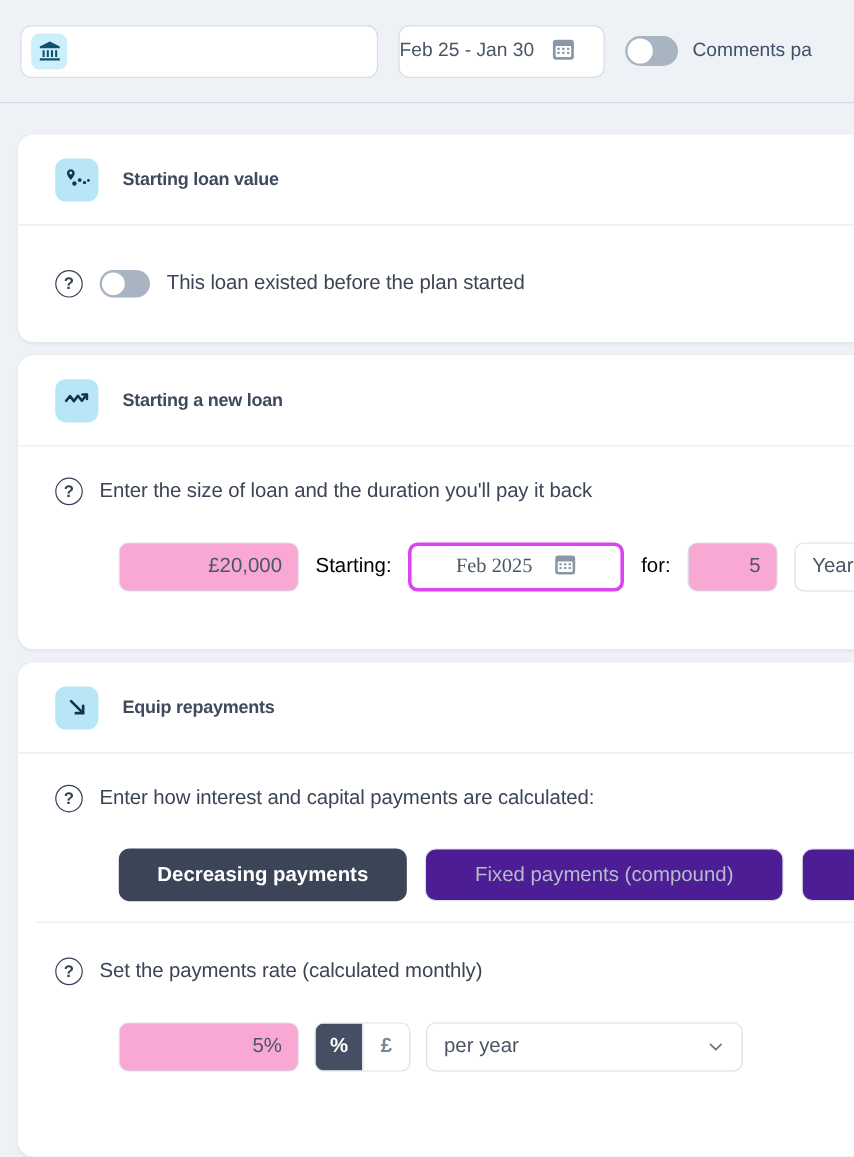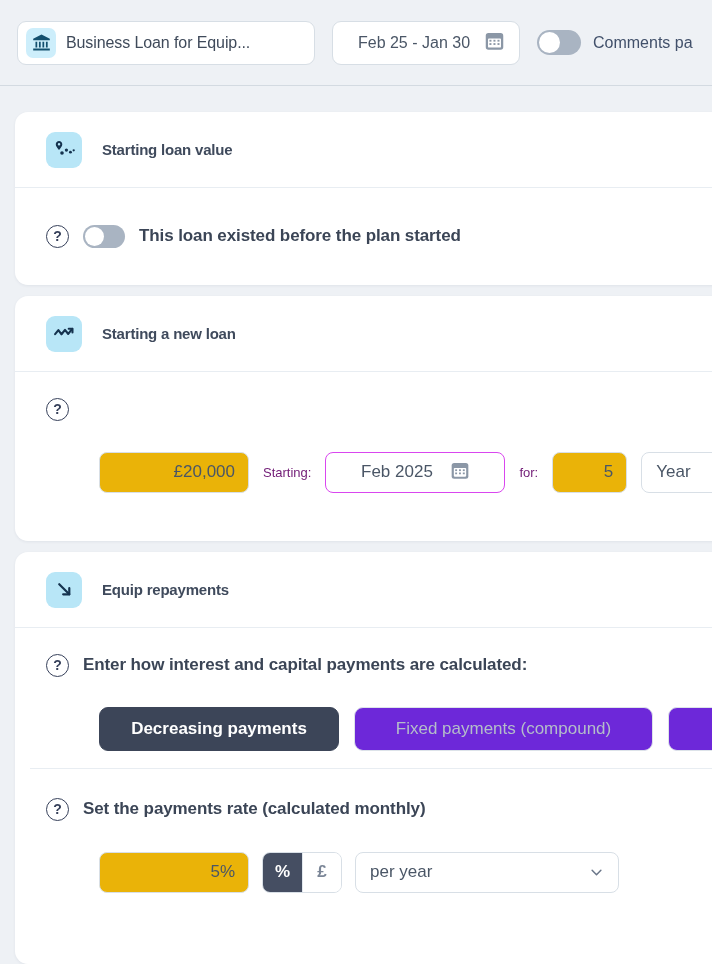--- a/index.html
+++ b/index.html
@@ -29,21 +29,21 @@
   .plan-pill { width: 298px; padding-left: 8px; gap: 10px; }
   .bank-chip {
     width: 30px; height: 30px; border-radius: 7px;
     background: #cdeefb; flex: none;
     display: flex; align-items: center; justify-content: center;
   }
   .plan-name {
     font-size: 16px; color: #3f4a5a; letter-spacing: -.1px;
     white-space: nowrap; overflow: hidden;
   }
-  .date-pill { width: 188px; justify-content: center; gap: 14px; padding-left: 11px; }
+  .date-pill { width: 172px; gap: 14px; }
   .date-text { font-size: 16px; color: #4a5666; white-space: nowrap; }
 
   .comments-wrap { display: flex; align-items: center; gap: 12px; flex: none; }
   .comments-label { font-size: 16px; color: #41506a; white-space: nowrap; }
 
   
   .toggle {
     width: 42px; height: 23px; border-radius: 12px;
     background: #a9b4c2; position: relative; flex: none;
   }
@@ -80,39 +80,39 @@
   .card-row { padding: 0 31px; display: flex; align-items: center; }
 
   .qmark {
     width: 23px; height: 23px; border-radius: 50%;
     border: 1.6px solid #36405a; flex: none;
     display: flex; align-items: center; justify-content: center;
     font-size: 14px; font-weight: bold; color: #36405a;
     line-height: 1;
   }
   .row-label {
-    font-size: 17px; font-weight: bold; color: #3b4556;
+    font-size: 17px; font-weight: normal; color: #3b4556;
     white-space: nowrap; letter-spacing: -.1px;
   }
 
   
   .tinput {
-    height: 41px; background: #eab308;
+    height: 41px; background: #f9a8d4;
     border: 1px solid #d8dfe6; border-radius: 8px;
     display: flex; align-items: center; justify-content: flex-end;
     padding-right: 13px;
     font-size: 17px; color: #4a5666;
     flex: none;
   }
-  .inline-label { font-size: 13px; color: #701a75; white-space: nowrap; }
+  .inline-label { font-size: 17px; color: #000000; white-space: nowrap; }
 
   .date-input {
-    height: 41px; border: 1px solid #d946ef; border-radius: 8px;
+    height: 41px; border: 3px solid #d946ef; border-radius: 8px;
     background: #fff; display: flex; align-items: center;
-    justify-content: center; gap: 17px; flex: none;
+    justify-content: center; gap: 17px; flex: none; font-family: Liberation Serif, serif;
   }
   .date-input .dtxt { font-size: 17px; color: #4a5666; white-space: nowrap; }
 
   .sel {
     height: 41px; border: 1px solid #d8dfe6; border-radius: 8px;
     background: #fff; display: flex; align-items: center;
     padding: 0 14px; flex: none;
     font-size: 17px; color: #4a5666; white-space: nowrap;
     justify-content: space-between;
   }
@@ -121,21 +121,21 @@
   .segbtn {
     height: 44px; border-radius: 9px;
     display: flex; align-items: center; justify-content: center;
     padding: 16px 18px; font-size: 17px; white-space: nowrap; flex: none;
   }
   .segbtn.active {
     background: #3c4558; color: #ffffff; font-weight: bold;
     border: 1px solid #3c4558;
   }
   .segbtn.idle {
-    background: #6d28d9; color: #b4bdc9;
+    background: #4c1d95; color: #b4bdc9;
     border: 1px solid #dde3e9;
   }
 
   .unit-group {
     height: 41px; display: flex; flex: none;
     border-radius: 8px; overflow: hidden;
     border: 1px solid #d8dfe6;
   }
   .unit {
     width: 39px; display: flex; align-items: center; justify-content: center;
@@ -150,21 +150,20 @@
 <body>
 
 <div class="topbar">
 
   <div class="pill plan-pill">
     <span class="bank-chip">
       <svg width="19" height="19" viewBox="0 0 24 24" fill="#14506e">
         <path d="M12 2 1.5 7.2v1.9h21V7.2L12 2zm-7.6 9.2v7.1H6.6v-7.1H4.4zm4.4 0v7.1h2.2v-7.1H8.8zm4.4 0v7.1h2.2v-7.1h-2.2zm4.4 0v7.1h2.2v-7.1h-2.2zM1.5 19.6V22h21v-2.4h-21z"></path>
       </svg>
     </span>
-    <span class="plan-name">Business Loan for Equip...</span>
   </div>
 
   <div class="pill date-pill">
     <span class="date-text">Feb 25 - Jan 30</span>
     <span>
       <svg width="21" height="21" viewBox="0 0 24 24">
         <rect x="2" y="3.5" width="20" height="19" rx="3" fill="#8b97a6"></rect>
         <rect x="4.6" y="9.6" width="14.8" height="10.4" rx="1" fill="#ffffff"></rect>
         <g fill="#8b97a6">
           <rect x="6.2" y="11.2" width="2.3" height="2.1"></rect>
@@ -214,20 +213,21 @@
       <svg width="23" height="23" viewBox="0 0 24 24" fill="none" stroke="#15334f" stroke-width="2.2" stroke-linecap="round" stroke-linejoin="round">
         <path d="M2.2 12.6 5.6 8.4l3.3 4.4 3.6-4.6 3.4 4.3 4.1-5.3"></path>
         <path d="M16.4 7.1h3.9v3.9"></path>
       </svg>
     </span>
     <span class="head-title">Starting a new loan</span>
   </div>
 
   <div class="card-row" style="height:60px; gap:14px; padding-top:14px;">
     <span class="qmark">?</span>
+    <span class="row-label">Enter the size of loan and the duration you'll pay it back</span>
   </div>
 
   <div class="card-row" style="height:80px; gap:14px; padding-left:84px;">
     <span class="tinput" style="width:150px;">£20,000</span>
     <span class="inline-label">Starting:</span>
     <span class="date-input" style="width:180px;">
       <span class="dtxt">Feb 2025</span>
       <span>
         <svg width="20" height="20" viewBox="0 0 24 24">
           <rect x="2" y="3.5" width="20" height="19" rx="3" fill="#8b97a6"></rect>

